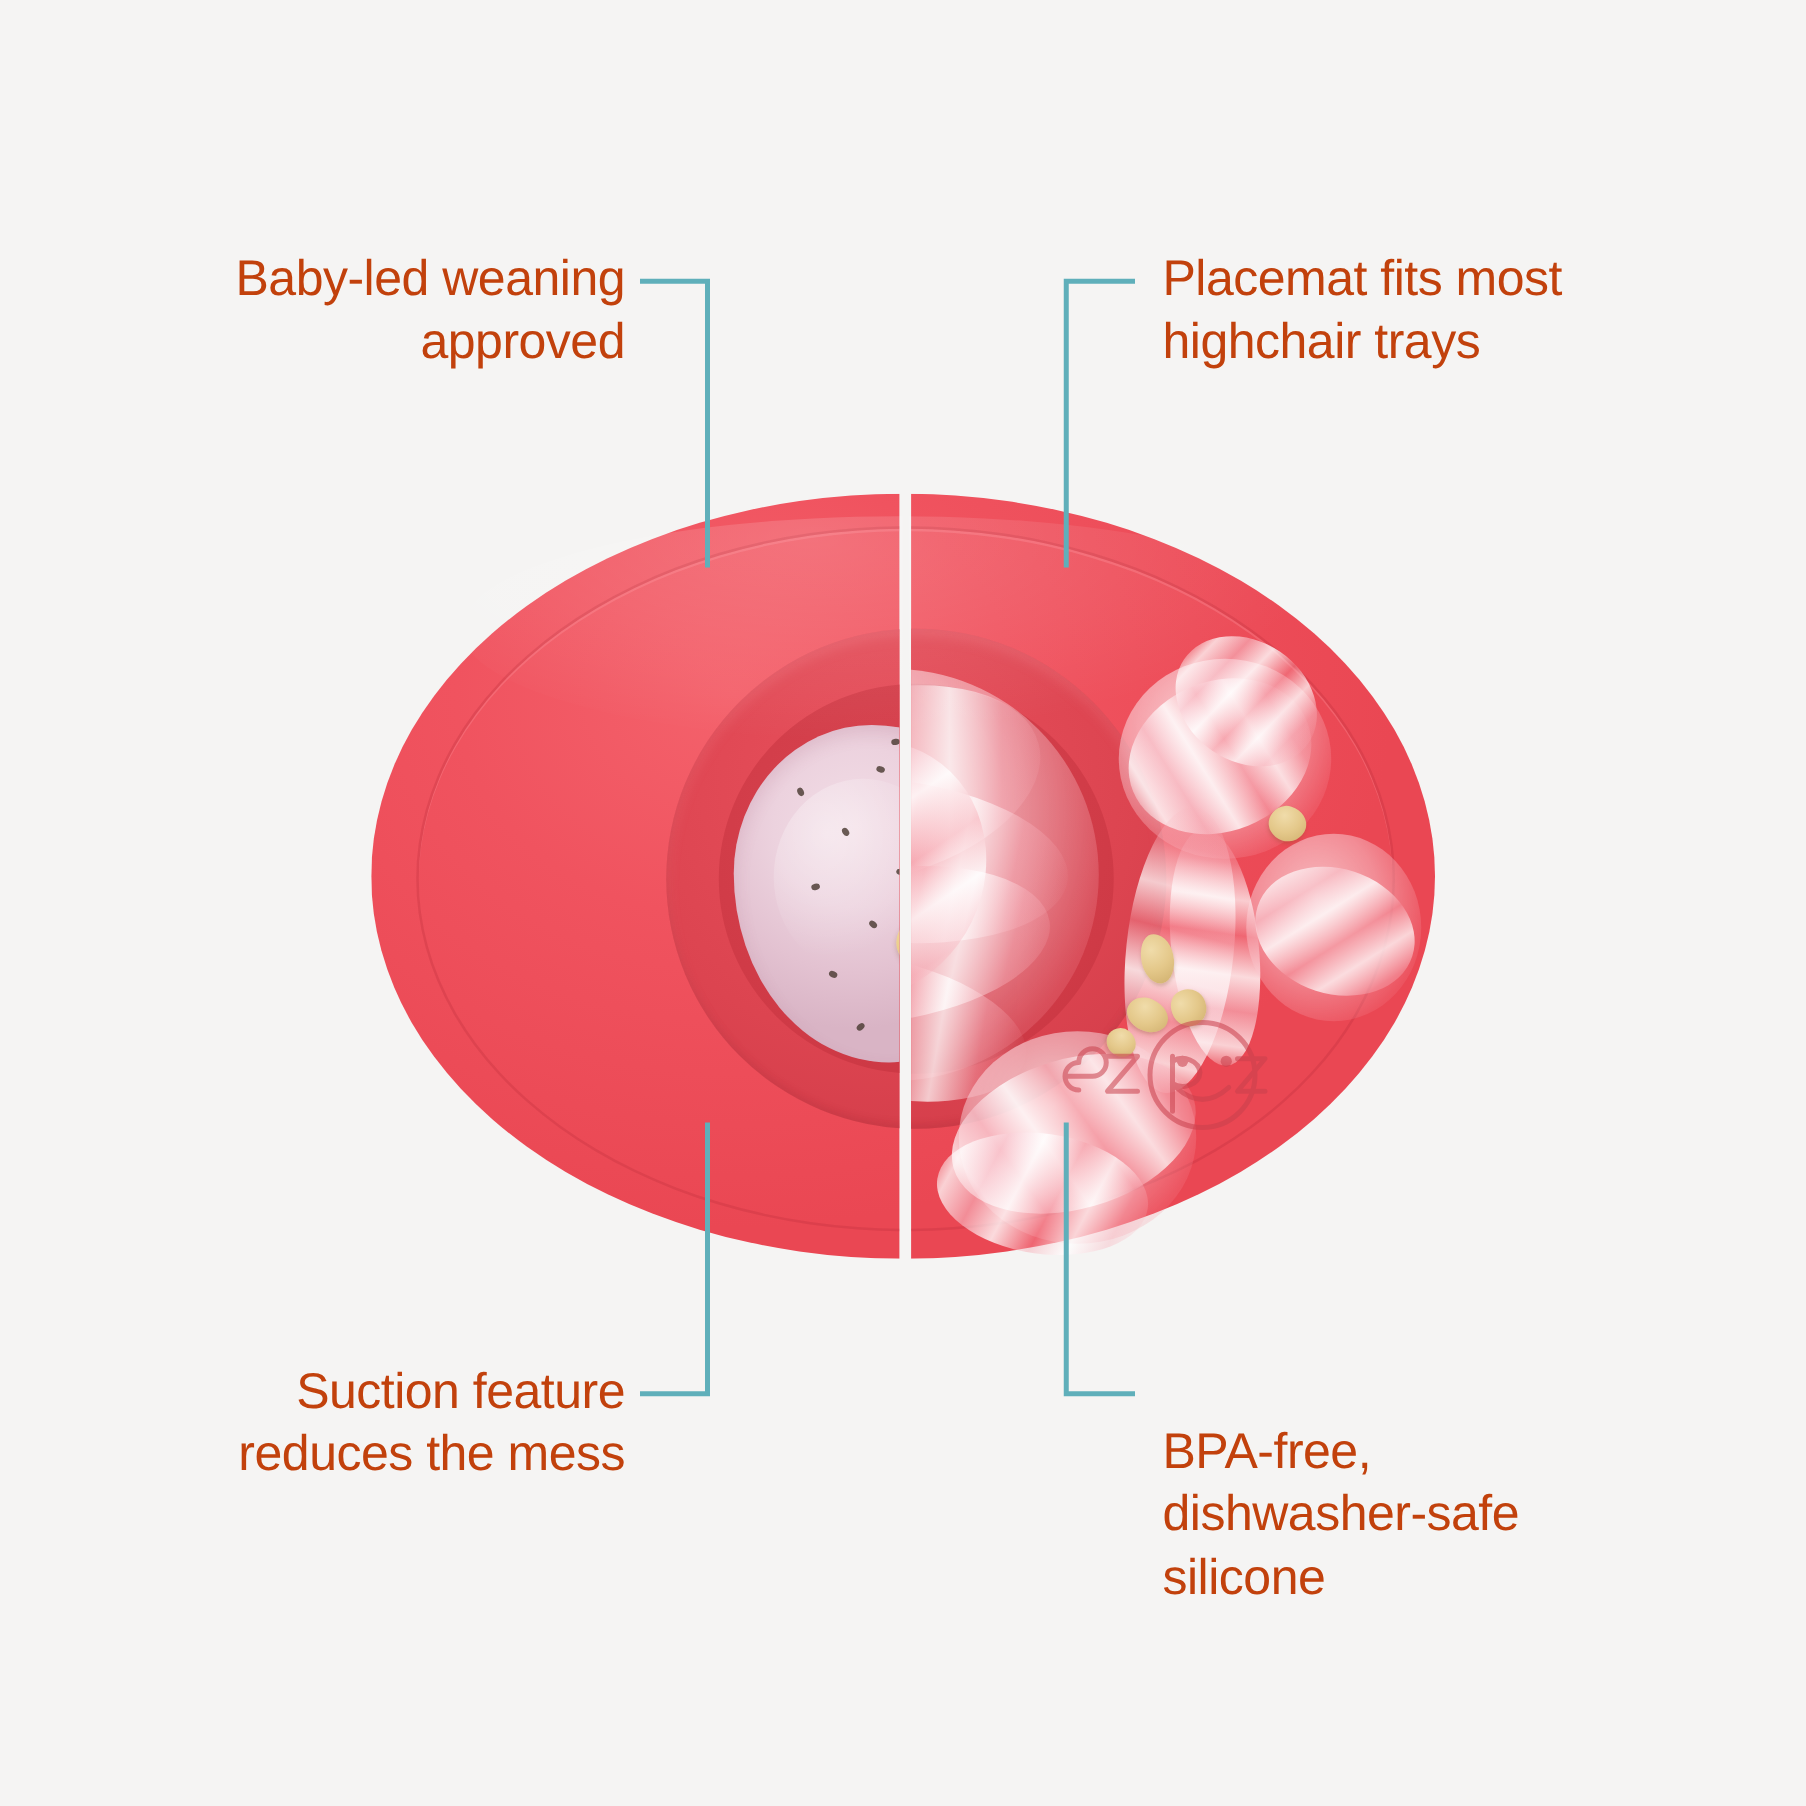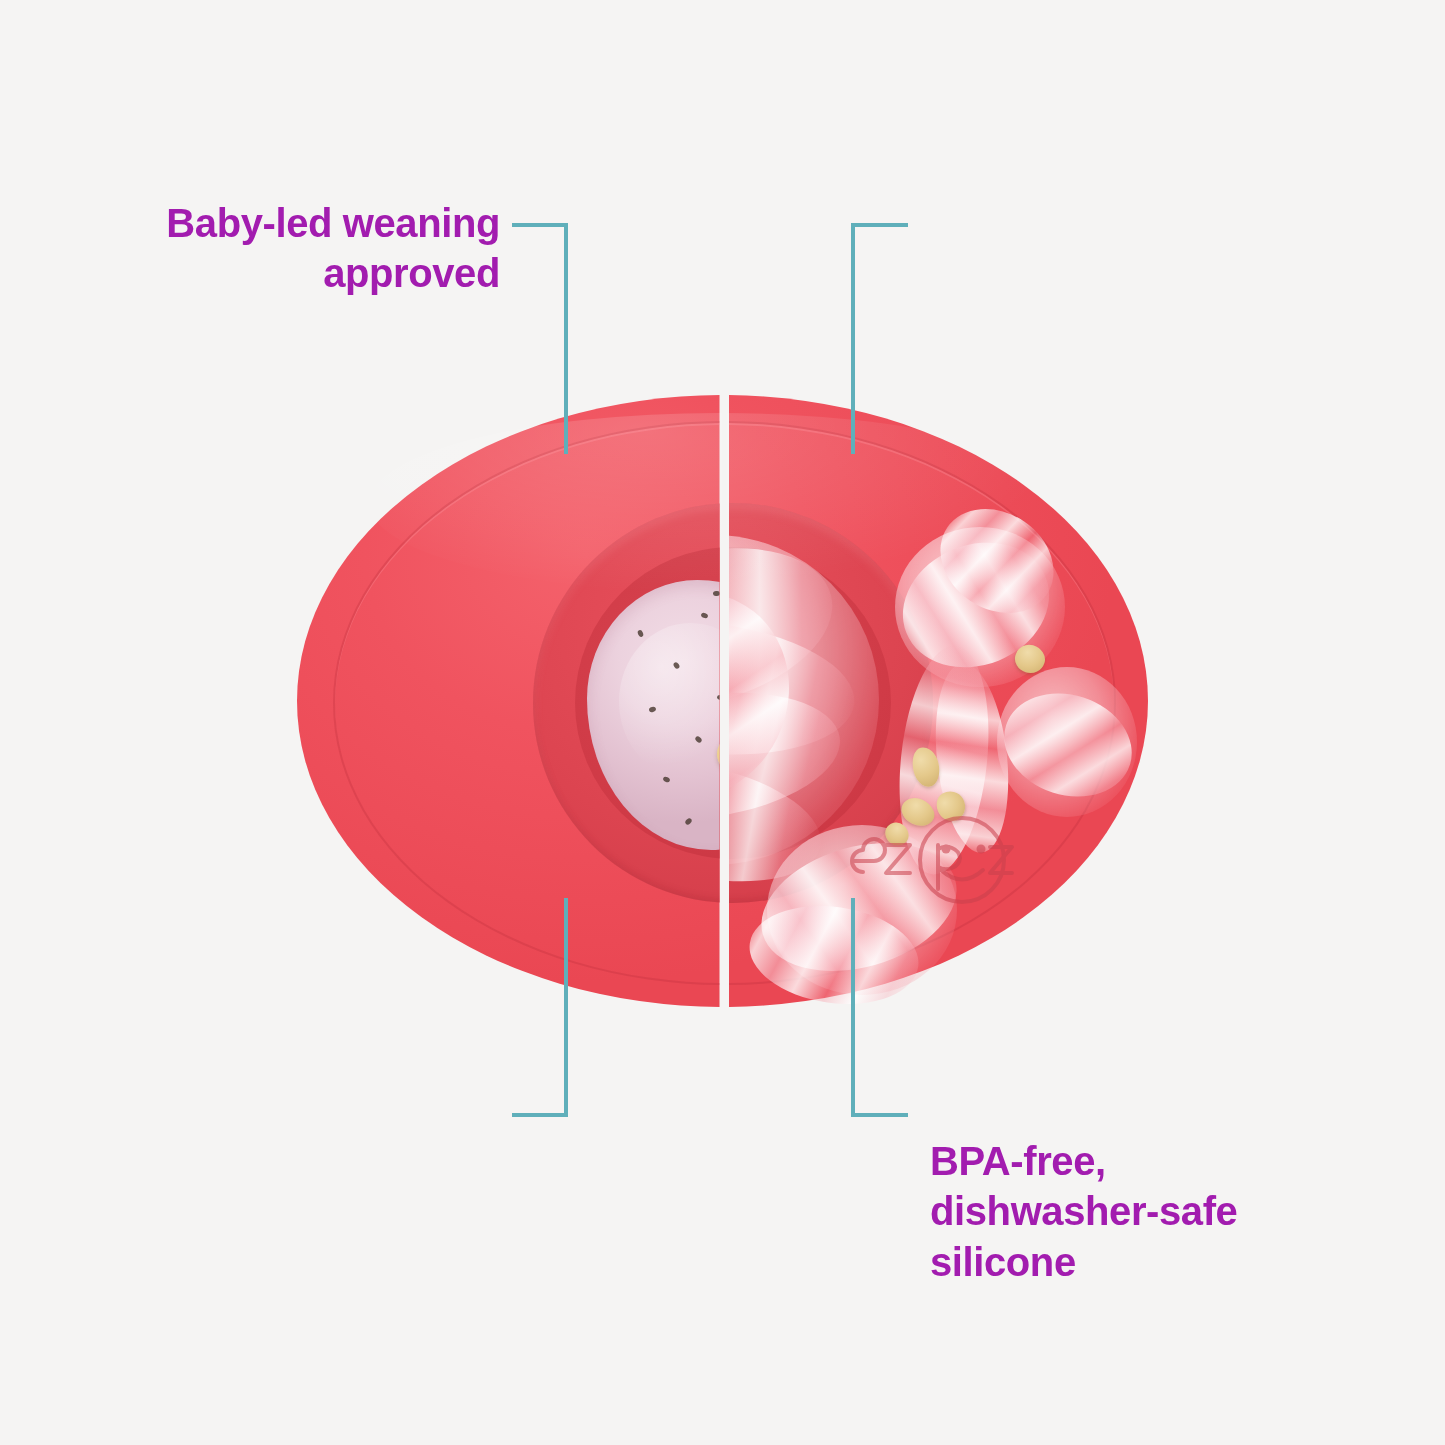--- a/index.html
+++ b/index.html
@@ -17,23 +17,23 @@
   .stage {
     position: relative;
     width: 1445px;
     height: 1445px;
     background: #f5f4f3;
   }
 
   
   .callout {
     position: absolute;
-    color: #a21caf;
+    color: #c2410c;
     font-size: 40px;
-    font-weight: 700;
+    font-weight: 400;
     line-height: 1.26;
     letter-spacing: -0.4px;
     white-space: pre-line;
   }
   .callout.tl { left: 60px;  top: 198px;  width: 440px; text-align: right; }
   .callout.tr { left: 930px; top: 198px;  width: 450px; text-align: left; }
   .callout.bl { left: 60px;  top: 1088px; width: 440px; text-align: right; }
   .callout.br { left: 930px; top: 1088px; width: 420px; text-align: left; margin-top: 48px; }
 
   
@@ -296,19 +296,23 @@
     <path d="M906 225 H853 V452" fill="none" stroke="#5fafba" stroke-width="4" stroke-linecap="square"></path>
 
     <path d="M566 900 V1115 H514" fill="none" stroke="#5fafba" stroke-width="4" stroke-linecap="square"></path>
 
     <path d="M853 900 V1115 H906" fill="none" stroke="#5fafba" stroke-width="4" stroke-linecap="square"></path>
   </svg>
 
   <div class="callout tl">Baby-led weaning
 approved</div>
 
-
+  <div class="callout tr">Placemat fits most
+highchair trays</div>
+
+  <div class="callout bl">Suction feature
+reduces the mess</div>
 
   <div class="callout br">BPA-free,
 dishwasher-safe
 silicone</div>
 
 </div>
 
 </body></html>

